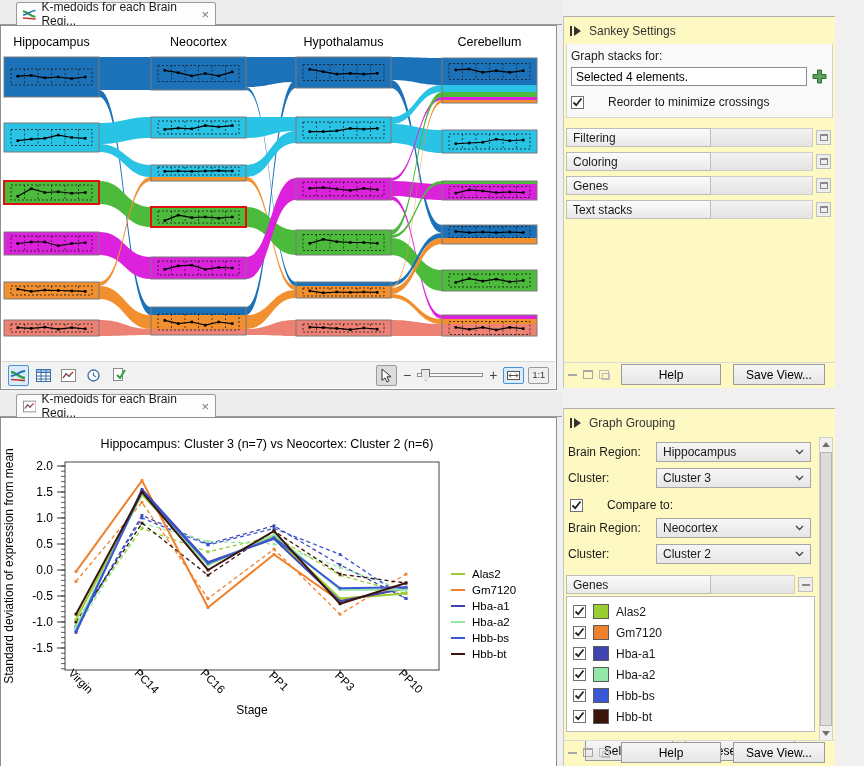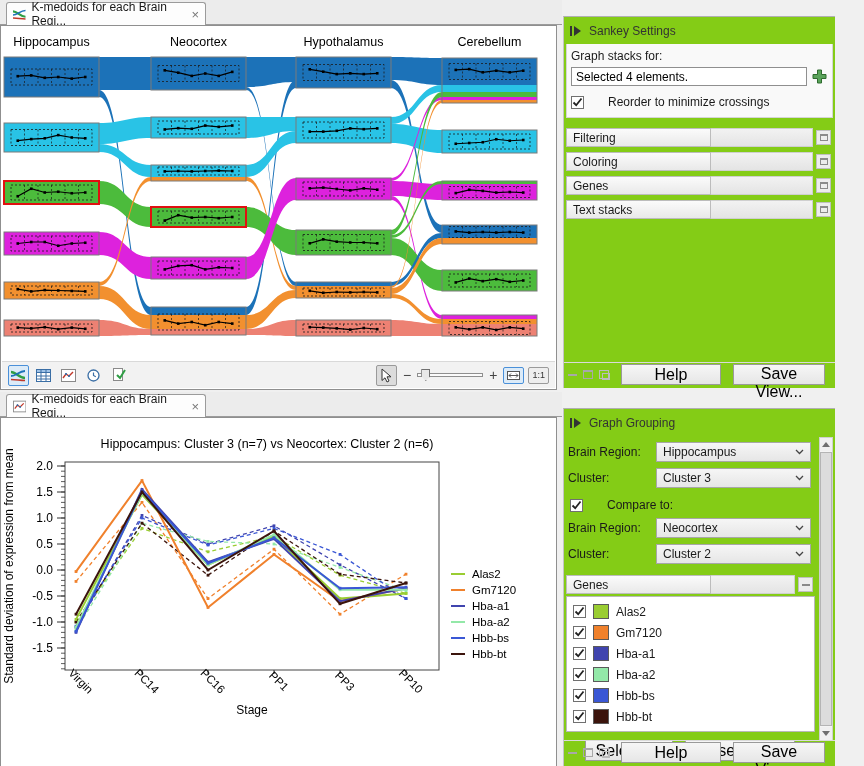--- a/index.html
+++ b/index.html
@@ -2,21 +2,21 @@
 <html><head>
 <meta charset="utf-8">
 <style>
   * { margin:0; padding:0; box-sizing:border-box; }
   body { background:#d6d6d6; font-family:"Liberation Sans", sans-serif; }
   .app { position:relative; width:864px; height:766px; background:#f0f0f0; overflow:hidden;
          font-family:"Liberation Sans", sans-serif; color:#1a1a1a; }
   
   .tabbar { position:absolute; left:0; width:562px; height:25px; background:#ececec;
             border-bottom:1px solid #9b9b9b; }
-  .tab { position:absolute; left:6px; top:2px; height:23px; width:200px; background:#fdfdfd;
+  .tab { position:absolute; left:16px; top:2px; height:23px; width:200px; background:#fdfdfd;
          border:1px solid #9b9b9b; border-bottom:none; border-radius:3px 3px 0 0;
          display:flex; align-items:center; padding:0 6px; gap:5px; font-size:12px;justify-content:center; }
   .tab .close { margin-left:auto; color:#777; font-size:13px; line-height:1; }
   
   .view { position:absolute; left:0; width:557px; background:#ffffff; border:1px solid #8f8f8f; }
   #sankey-view { top:25px; height:365px; }
   #graph-view  { top:417px; height:413px; }
   
   .toolbar { position:absolute; left:1px; right:1px; bottom:1px; height:27px; background:#f2f2f2;
              border-top:1px solid #d9d9d9; display:flex; align-items:center; padding:0 6px; gap:4px; }
@@ -28,21 +28,21 @@
   .zoomtext { font-size:14px; color:#444; padding:0 2px; }
   .slider { position:relative; width:66px; height:12px; }
   .slider .track { position:absolute; left:0; right:0; top:4px; height:4px; background:#fbfbfb;
                    border:1px solid #8f8f8f; }
   .slider .thumb { position:absolute; left:4px; top:0; width:9px; height:12px; background:#e8e8e8;
                    border:1px solid #707070; clip-path:polygon(0 0,100% 0,100% 60%,50% 100%,0 60%); }
   .boxicon { height:17px; border:1px solid #9a9a9a; border-radius:2px; background:#eee;
              font-size:9px; display:flex; align-items:center; justify-content:center; padding:0 3px; color:#333; }
   .boxicon.sel { border-color:#4a90d9; background:#dcebf8; }
   
-  .rpanel { position:absolute; left:563px; width:272px; background:#84cc16;
+  .rpanel { position:absolute; left:563px; width:272px; background:#fef9c3;
             border-top:1px solid #b0b0b0; border-left:1px solid #c4c4c4; font-size:12px; }
   #sankey-settings { top:16px; height:372px; }
   #graph-settings  { top:408px; height:358px; }
   .phead { display:flex; align-items:center; gap:7px; padding:7px 0 6px 6px; font-size:12px; color:#333; }
   .sect { position:relative; height:19px; margin:1px 2px; }
   .sect .lab { position:absolute; left:0; top:0; width:145px; height:19px; background:linear-gradient(#fbfbfb,#e9e9e9);
                border:1px solid #bcbcbc; padding:2px 6px; font-size:12px; }
   .sect .strip { position:absolute; left:145px; right:20px; top:0; height:19px;
                  background:linear-gradient(#f2f2f2,#e4e4e4); border:1px solid #cfcfcf; border-left:none; }
   .sect .mini { position:absolute; right:2px; top:2px; width:15px; height:15px; border:1px solid #c0c0c0;
@@ -59,21 +59,21 @@
         align-items:center; justify-content:center; flex:none; }
   .formrow { display:flex; align-items:center; margin:6px 4px 0 4px; }
   .formrow .flab { width:88px; font-size:12px; }
   .dropdown { flex:1; height:20px; background:linear-gradient(#f6f6f6,#e6e6e6); border:1px solid #a7a7a7;
               display:flex; align-items:center; padding:0 6px; font-size:12px; }
   .dropdown .chev { margin-left:auto; }
   .geneslist { margin:2px 20px 0 2px; background:#ffffff; border:1px solid #b9b9b9; padding:4px 2px; }
   .gene-row { display:flex; align-items:center; gap:7px; padding:2px 4px; height:21px; }
   .swatch { width:16px; height:15px; border:1px solid #5a5a5a; flex:none; }
   .btn { height:21px; background:linear-gradient(#f6f6f6,#e6e6e6); border:1px solid #9a9a9a;
-         font-size:16px; font-family:"Liberation Sans", sans-serif; padding:0 10px; }
+         font-size:12px; font-family:"Liberation Sans", sans-serif; padding:0 10px; }
   .bottombar { position:absolute; left:0; right:0; bottom:2px; height:24px; display:flex; align-items:center;
                padding:0 4px; gap:4px; border-top:1px solid #dadada; }
   .wcicons { display:flex; align-items:center; gap:6px; margin-right:8px; }
   .wc-min { width:9px; height:2px; background:#a8a8a8; }
   .wc-max { width:10px; height:9px; border:1px solid #a8a8a8; border-top-width:2px; }
   .wc-dock { width:10px; height:9px; border:1px solid #bcbcbc; position:relative; }
   .wc-dock:before { content:""; position:absolute; left:2px; top:2px; width:6px; height:5px; border:1px solid #bcbcbc; }
   .scrollbar { position:absolute; right:2px; width:14px; background:#f4f4f4; border:1px solid #d0d0d0; }
   .sb-arrow { position:absolute; left:0; width:12px; height:13px; background:#f0f0f0; display:flex;
               align-items:center; justify-content:center; }

